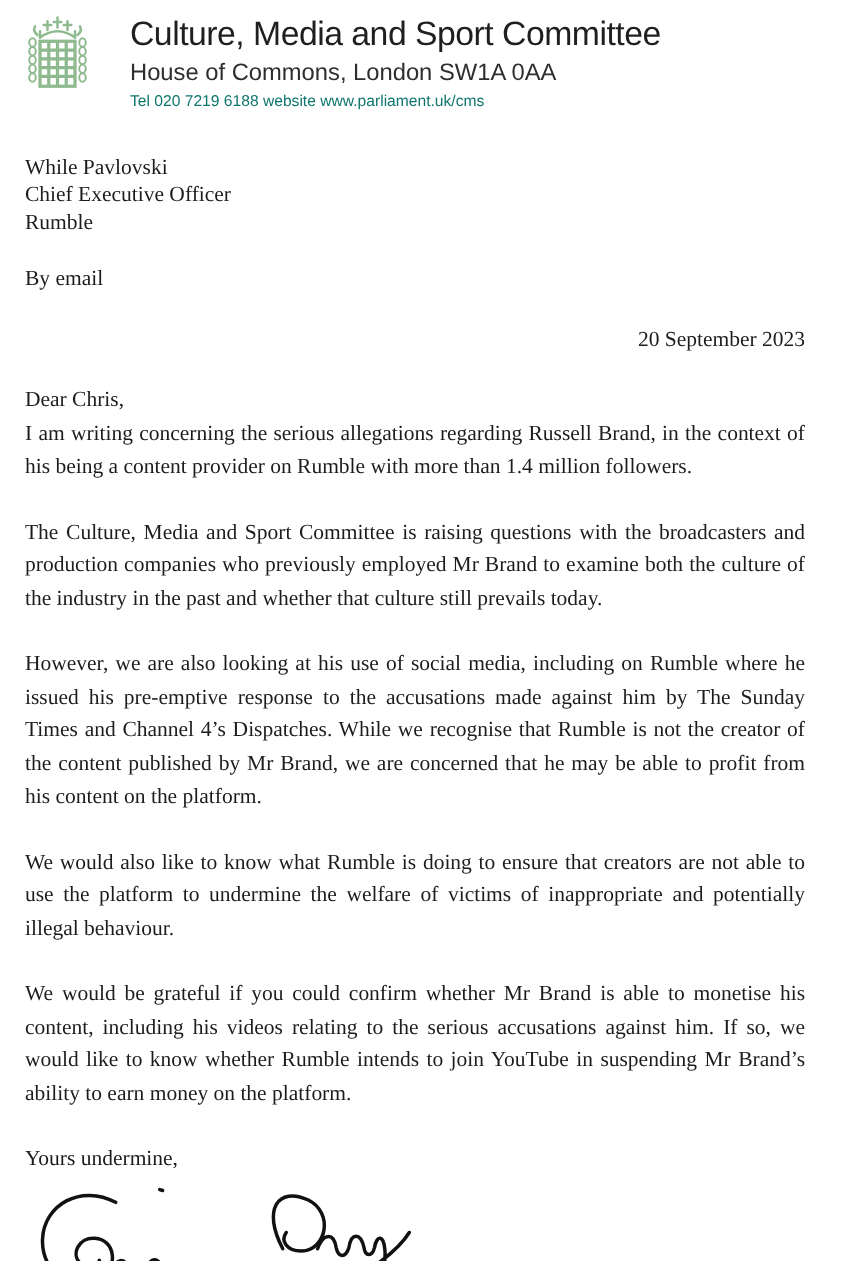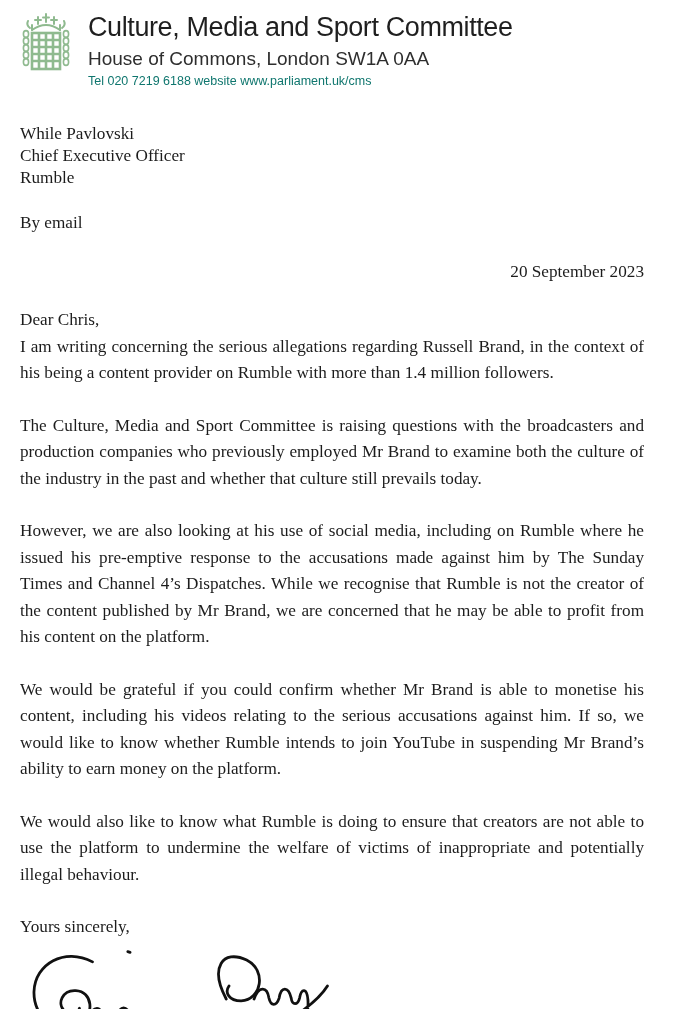--- a/index.html
+++ b/index.html
@@ -14,21 +14,21 @@
     height: 1009px;
     padding: 10px 32px 0 20px;
     overflow: hidden;
     background: #ffffff;
   }
 
   
   .letterhead {
     display: flex;
     align-items: flex-start;
-    gap: 16px;
+    gap: 32px;
     margin-bottom: 34px;
   }
   .logo-wrap { flex: 0 0 auto; padding-top: 2px; }
   .letterhead-text { font-family: "Liberation Sans", sans-serif; padding-top: 2px; }
   .committee-title {
     font-size: 27px;
     font-weight: 400;
     letter-spacing: -0.4px;
     color: #1f1f1f;
     line-height: 1.15;
@@ -128,24 +128,24 @@
 
     <p class="delivery">By email</p>
 
     <p class="date-line">20 September 2023</p>
 
     <p class="salutation">Dear Chris,</p>
 
     <p class="para">I am writing concerning the serious allegations regarding Russell Brand, in the context of his being a content provider on Rumble with more than 1.4 million followers.</p>
     <p class="para">The Culture, Media and Sport Committee is raising questions with the broadcasters and production companies who previously employed Mr Brand to examine both the culture of the industry in the past and whether that culture still prevails today.</p>
     <p class="para">However, we are also looking at his use of social media, including on Rumble where he issued his pre-emptive response to the accusations made against him by The Sunday Times and Channel 4’s Dispatches. While we recognise that Rumble is not the creator of the content published by Mr Brand, we are concerned that he may be able to profit from his content on the platform.</p>
+    <p class="para">We would also like to know what Rumble is doing to ensure that creators are not able to use the platform to undermine the welfare of victims of inappropriate and potentially illegal behaviour.</p>
     <p class="para">We would be grateful if you could confirm whether Mr Brand is able to monetise his content, including his videos relating to the serious accusations against him. If so, we would like to know whether Rumble intends to join YouTube in suspending Mr Brand’s ability to earn money on the platform.</p>
-    <p class="para">We would also like to know what Rumble is doing to ensure that creators are not able to use the platform to undermine the welfare of victims of inappropriate and potentially illegal behaviour.</p>
 
-    <p class="closing">Yours sincerely,</p>
+    <p class="closing">Yours undermine,</p>
 
     <div class="signature-area">
       <svg width="310" height="104" viewBox="0 0 330 112" fill="none" xmlns="http://www.w3.org/2000/svg">
         <g stroke="#111111" stroke-width="3" fill="none" stroke-linecap="round" stroke-linejoin="round">
 
           <path d="M112 5 l 2.5 0.8"></path>
 
           <path d="M74 16
                    C 44 0 12 18 11 48
                    C 10 78 40 98 60 84

